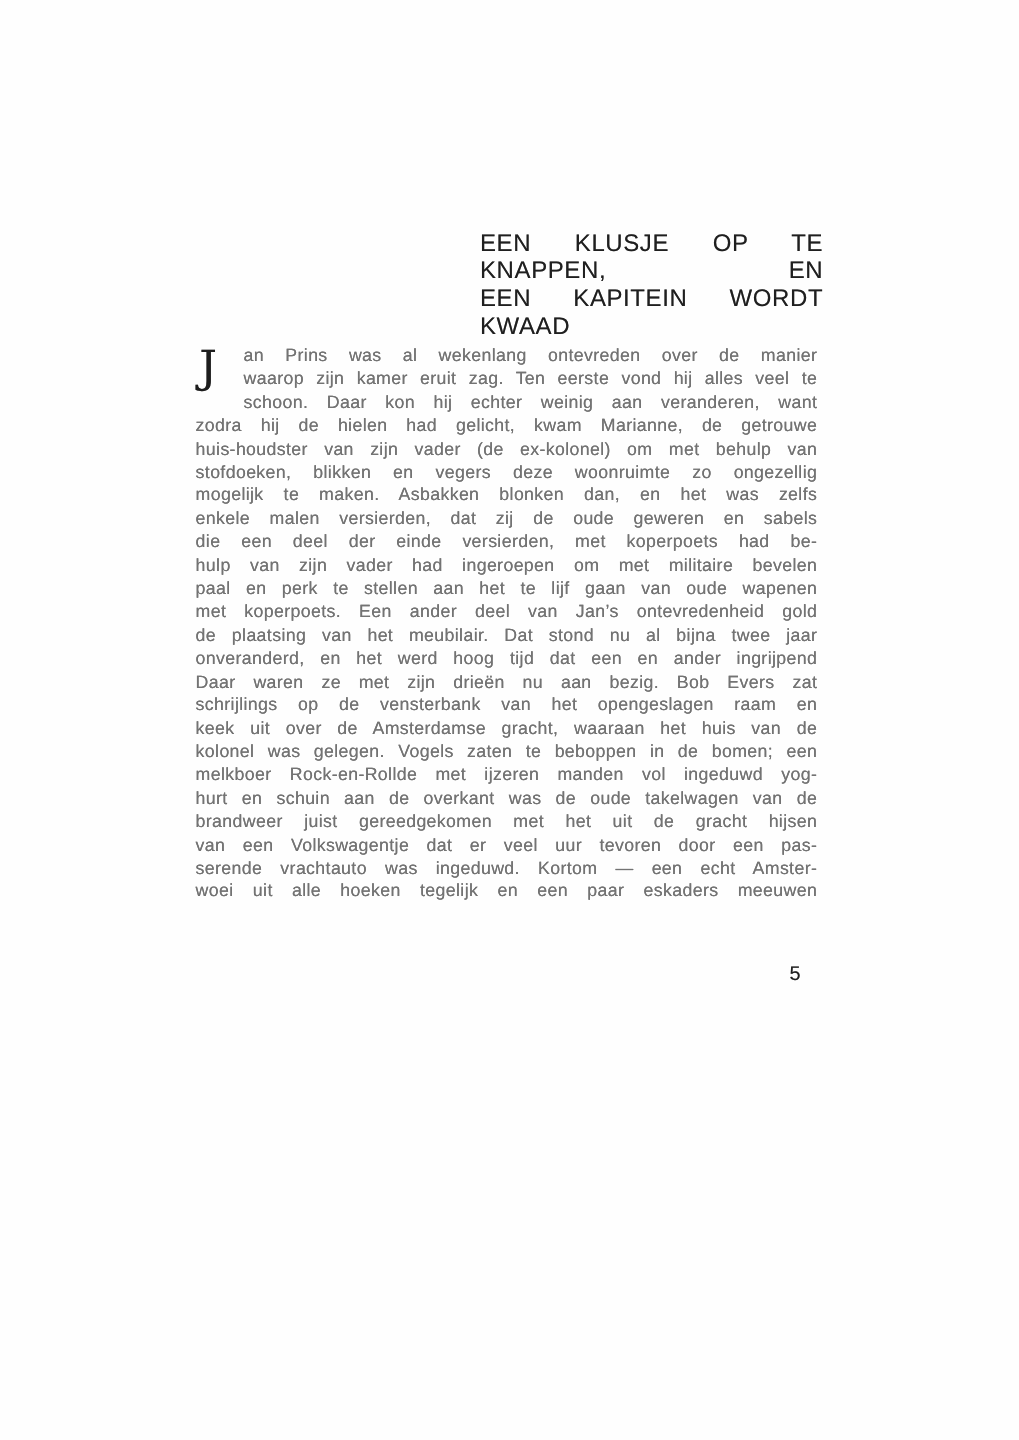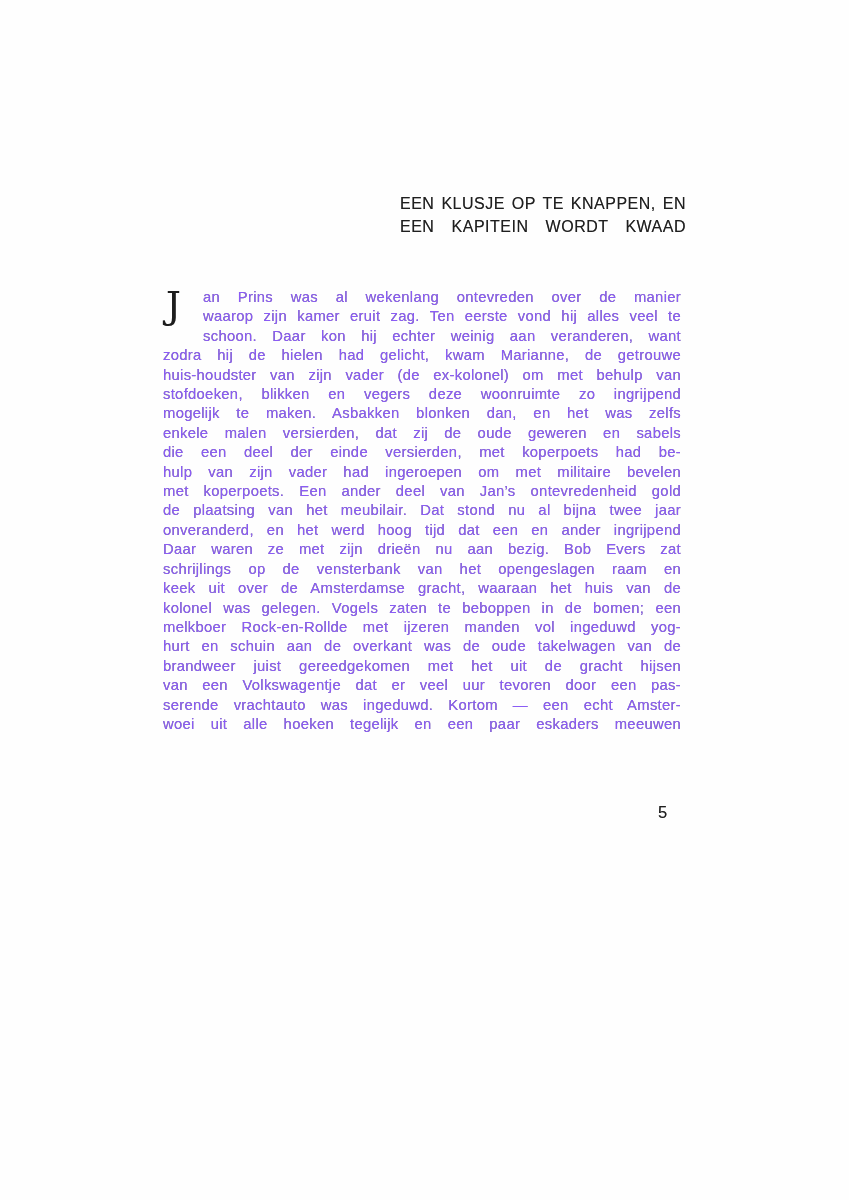--- a/index.html
+++ b/index.html
@@ -15,21 +15,21 @@
     font-family: "Liberation Sans", sans-serif;
     color: #212121;
     overflow: hidden;
     text-shadow: 0 0 0.4px rgba(20,20,20,0.55);
   }
   .chapter-title {
     position: absolute;
     left: 400px;
     top: 192px;
     width: 286px;
-    font-size: 16px;
+    font-size: 20px;
     line-height: 23px;
     letter-spacing: 0.5px;
     color: #1f1f1f;
   }
   .title-line {
     text-align: justify;
     text-align-last: justify;
     white-space: normal;
   }
   .drop-cap {
@@ -42,21 +42,21 @@
     color: #1d1d1d;
   }
   .body-text {
     position: absolute;
     left: 163px;
     top: 288px;
     width: 518px;
     font-size: 14.8px;
     line-height: 19.4px;
     letter-spacing: 0.3px;
-    color: #8b5cf6;
+    color: #737373;
   }
   .line {
     text-align: justify;
     text-align-last: justify;
   }
   .line.para-end {
     text-align-last: left;
   }
   
   .para-1 .line:nth-child(-n+3) {
@@ -84,25 +84,26 @@
   <div class="drop-cap">J</div>
 
   <div class="body-text">
     <div class="paragraph para-1">
 
     <div class="line">an Prins was al wekenlang ontevreden over de manier</div>
         <div class="line">waarop zijn kamer eruit zag. Ten eerste vond hij alles veel te</div>
         <div class="line">schoon. Daar kon hij echter weinig aan veranderen, want</div>
         <div class="line">zodra hij de hielen had gelicht, kwam Marianne, de getrouwe</div>
         <div class="line">huis-houdster van zijn vader (de ex-kolonel) om met behulp van</div>
-        <div class="line">stofdoeken, blikken en vegers deze woonruimte zo ingrijpend</div>
+        <div class="line">stofdoeken, blikken en vegers deze woonruimte zo ongezellig</div>
         <div class="line">mogelijk te maken. Asbakken blonken dan, en het was zelfs</div>
         <div class="line">enkele malen versierden, dat zij de oude geweren en sabels</div>
         <div class="line">die een deel der einde versierden, met koperpoets had be-</div>
         <div class="line">hulp van zijn vader had ingeroepen om met militaire bevelen</div>
+        <div class="line">paal en perk te stellen aan het te lijf gaan van oude wapenen</div>
         <div class="line">met koperpoets. Een ander deel van Jan’s ontevredenheid gold</div>
         <div class="line">de plaatsing van het meubilair. Dat stond nu al bijna twee jaar</div>
         <div class="line">onveranderd, en het werd hoog tijd dat een en ander ingrijpend</div>
       </div>
     <div class="paragraph para-2">
 
     <div class="line">Daar waren ze met zijn drieën nu aan bezig. Bob Evers zat</div>
         <div class="line">schrijlings op de vensterbank van het opengeslagen raam en</div>
         <div class="line">keek uit over de Amsterdamse gracht, waaraan het huis van de</div>
         <div class="line">kolonel was gelegen. Vogels zaten te beboppen in de bomen; een</div>

